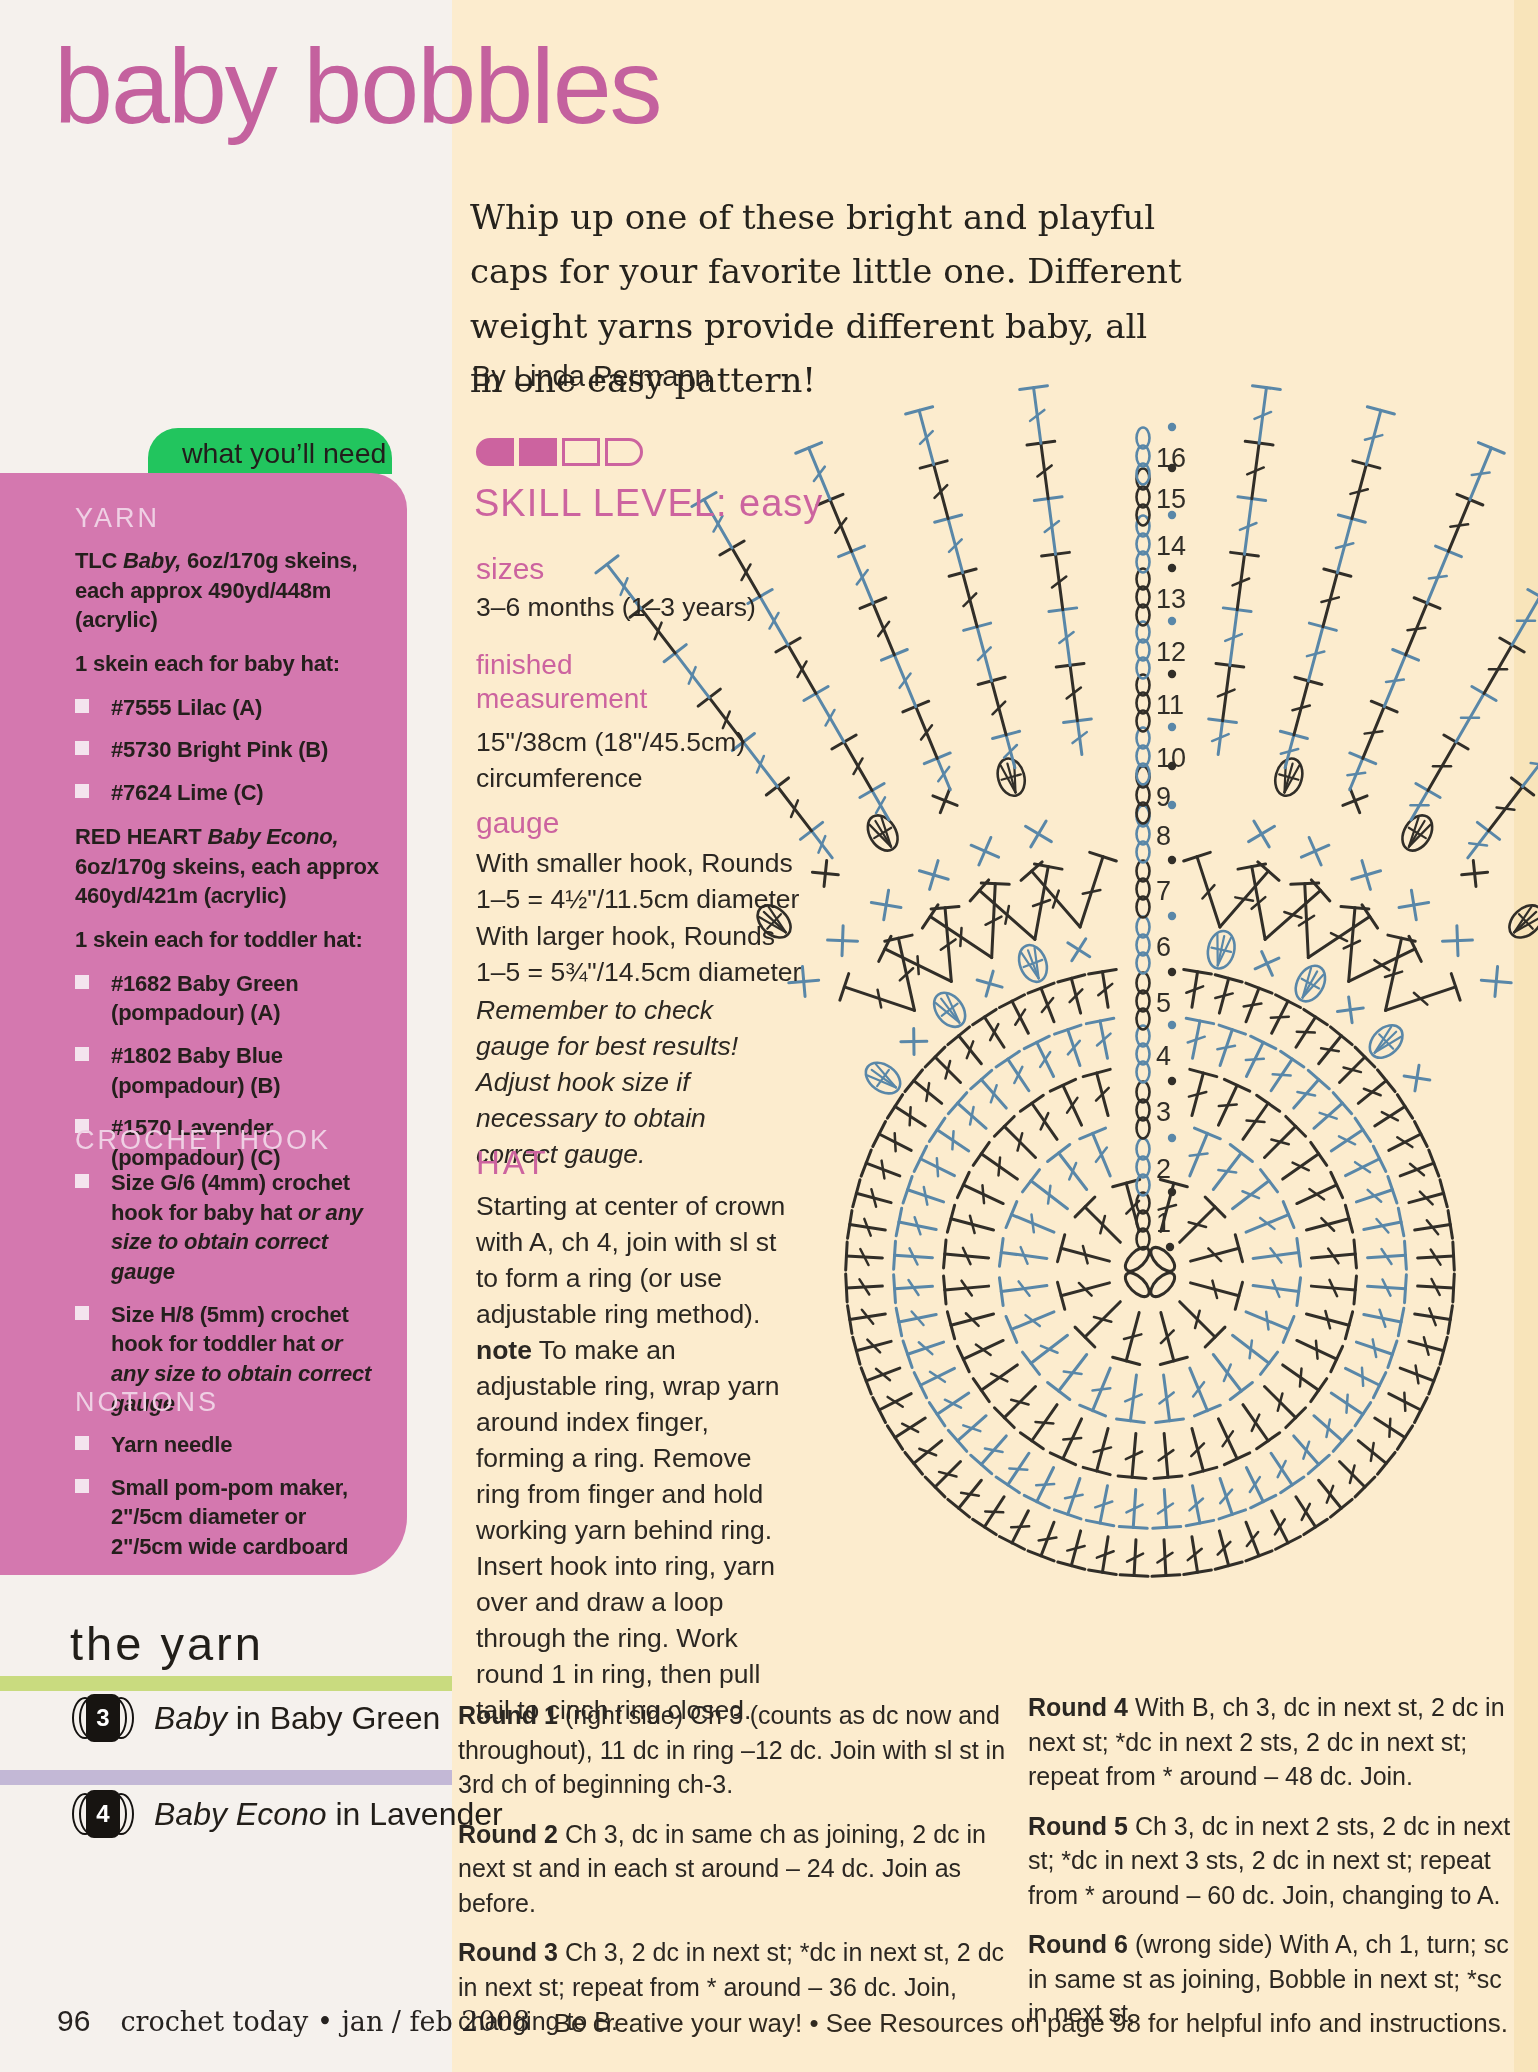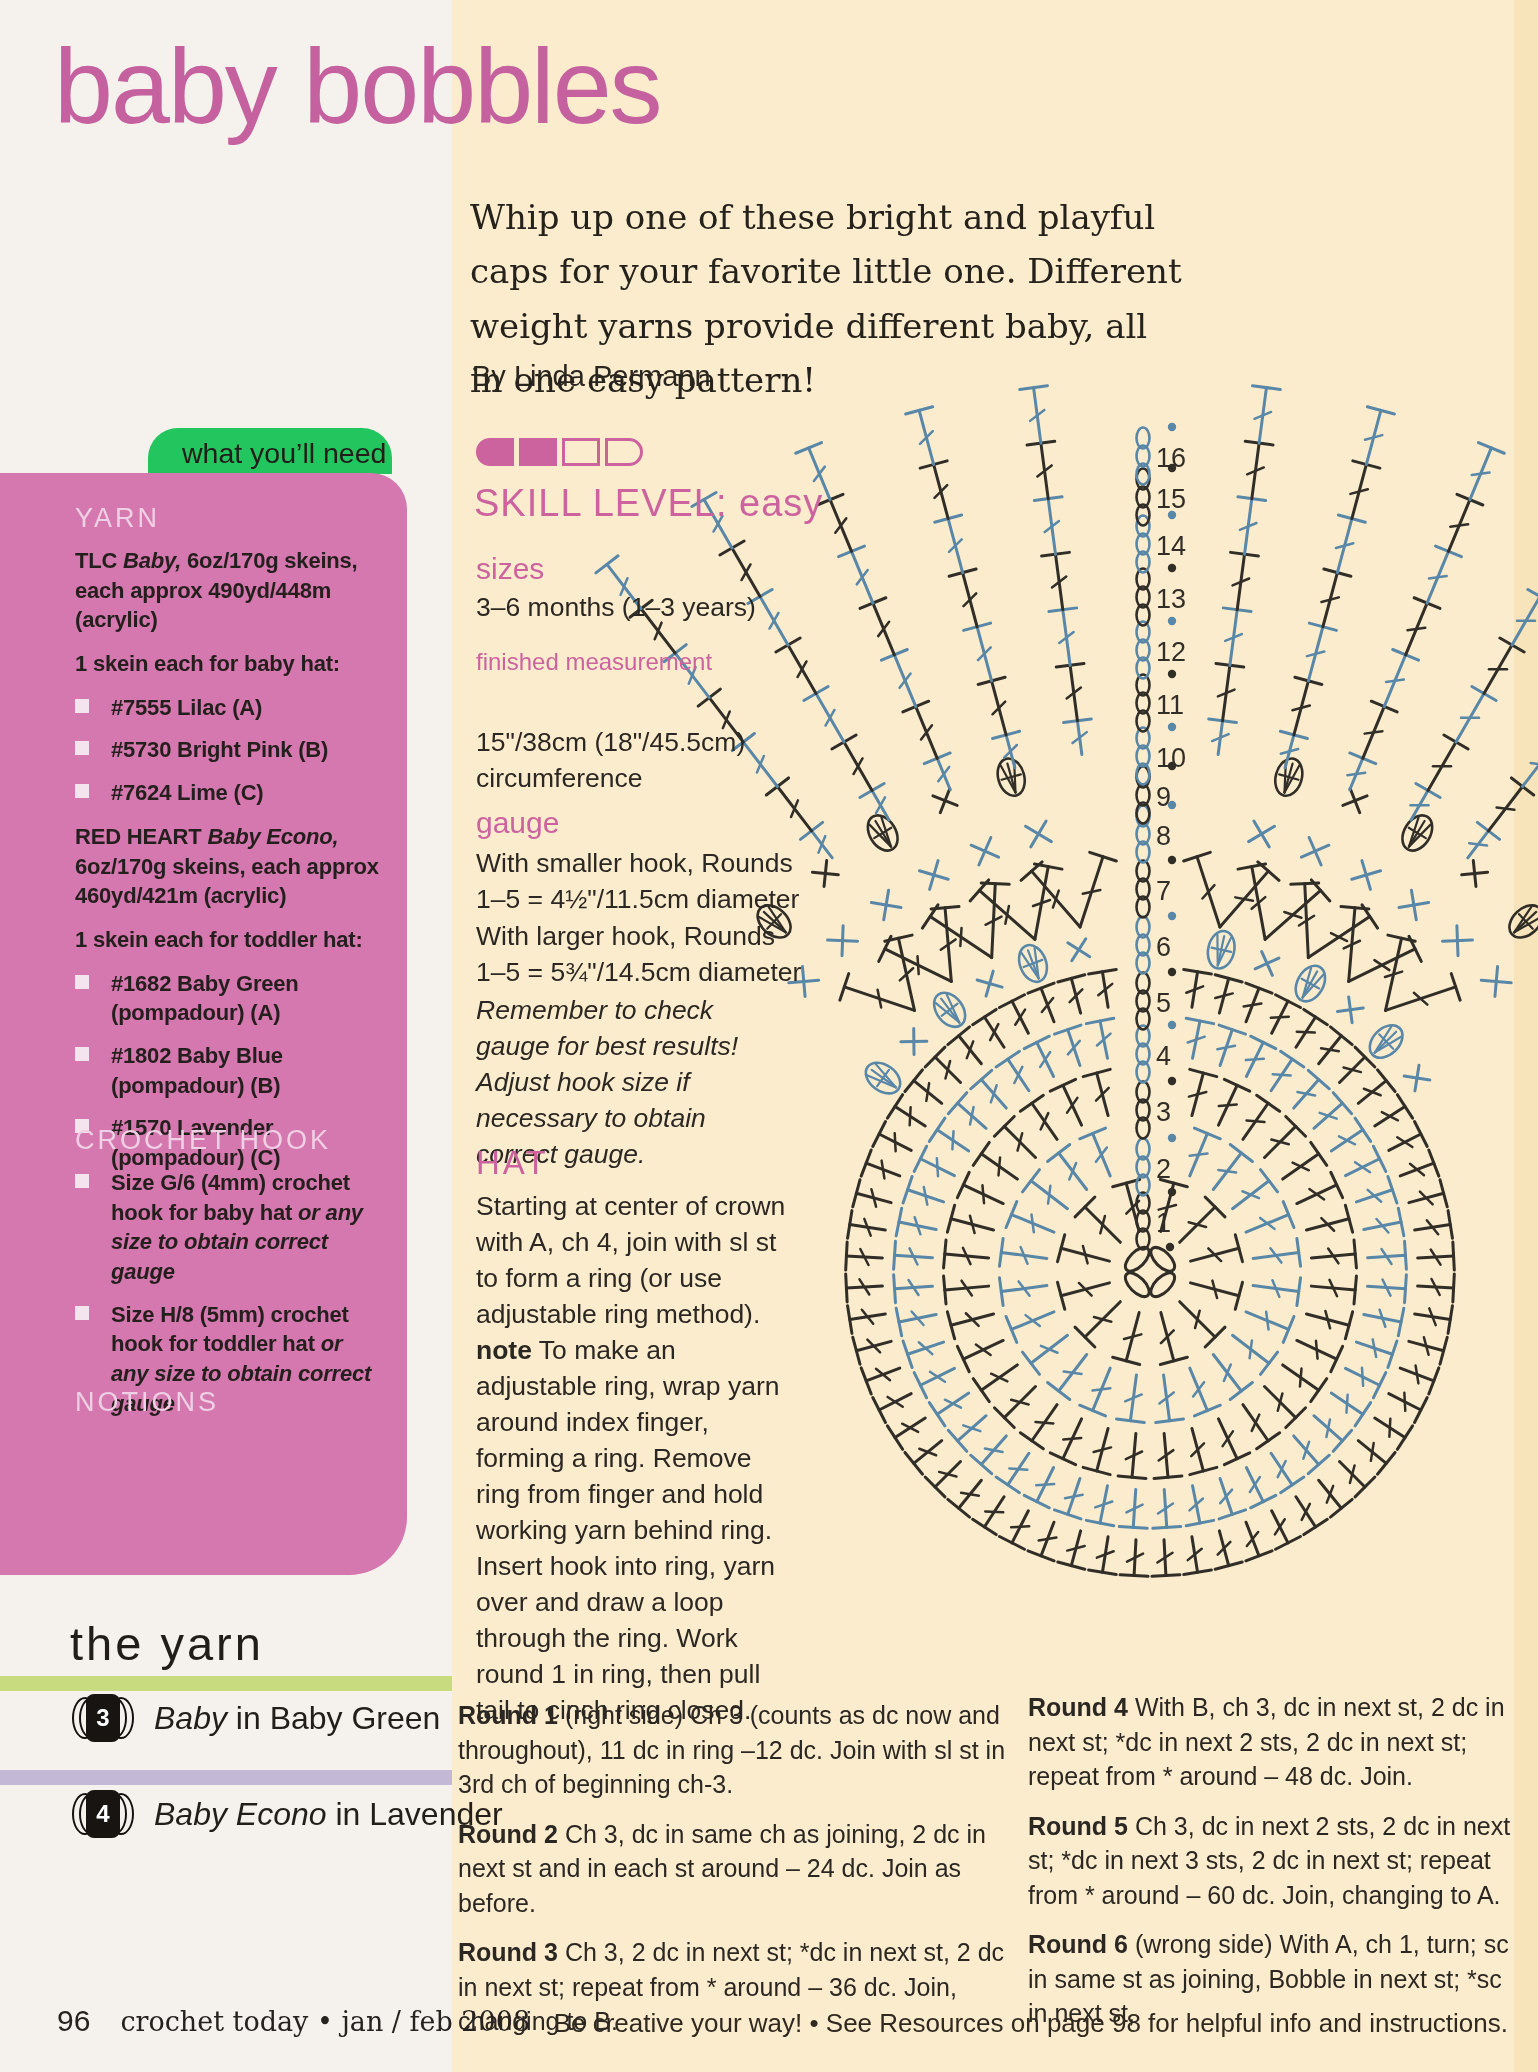--- a/index.html
+++ b/index.html
@@ -20,21 +20,21 @@
   
   .pill{position:absolute;left:476px;top:438px;display:flex;gap:5px;z-index:2;}
   .pill-seg{width:32px;height:22px;border:3px solid #cc639f;background:transparent;}
   .pill-seg:first-child{border-radius:14px 0 0 14px;}
   .pill-seg:last-child{border-radius:0 14px 14px 0;}
   .pill-seg.filled{background:#cc639f;}
 
   .pink-h{position:absolute;margin:0;z-index:2;color:#cc639f;font-weight:400;}
   .skill-label{left:474px;top:482px;font-size:38px;letter-spacing:1px;}
   .sizes-h{left:476px;top:552px;font-size:30px;}
-  .fin-h{left:476px;top:648px;font-size:24px;width:250px;line-height:1.2;}
+  .fin-h{left:476px;top:648px;font-size:28px;width:250px;line-height:1.2;}
   .gauge-h{left:476px;top:806px;font-size:30px;}
   .hat-h{left:476px;top:1144px;font-size:33px;letter-spacing:3px;}
 
   .body-t{position:absolute;margin:0;z-index:2;font-size:26.5px;line-height:1.36;color:#2b2722;}
   .sizes-t{left:476px;top:589px;width:330px;}
   .fin-t{left:476px;top:724px;width:300px;}
   .gauge-p1{left:476px;top:845px;width:330px;}
   .gauge-p2{left:476px;top:918px;width:330px;}
   .gauge-note{left:476px;top:992px;width:306px;font-style:italic;}
   .hat-p1{left:476px;top:1188px;width:314px;}
@@ -1134,20 +1134,24 @@
     </div>
     <div class="sb-sec sec-hook">
       <h3 class="sb-h">CROCHET HOOK</h3>
       <ul class="sb-list">
         <li><span class="sq"></span><span>Size G/6 (4mm) crochet hook for baby hat </span><i>or any size to obtain correct gauge</i></li>
         <li><span class="sq"></span><span>Size H/8 (5mm) crochet hook for toddler hat </span><i>or any size to obtain correct gauge</i></li>
       </ul>
     </div>
     <div class="sb-sec sec-notions">
       <h3 class="sb-h">NOTIONS</h3>
+      <ul class="sb-list">
+        <li><span class="sq"></span><span>Yarn needle</span></li>
+        <li><span class="sq"></span><span>Small pom-pom maker, 2"/5cm diameter or 2"/5cm wide cardboard</span></li>
+      </ul>
     </div>
   </div>
 
   <h2 class="yarn-h">the yarn</h2>
   <div class="strand strand1" style="background: rgb(201, 219, 127);"></div>
   <div class="yarn-entry ye1">
     <span class="skein">
       <span class="arc a1"></span>
         <span class="arc a2"></span>
       <span class="arc a3"></span>

